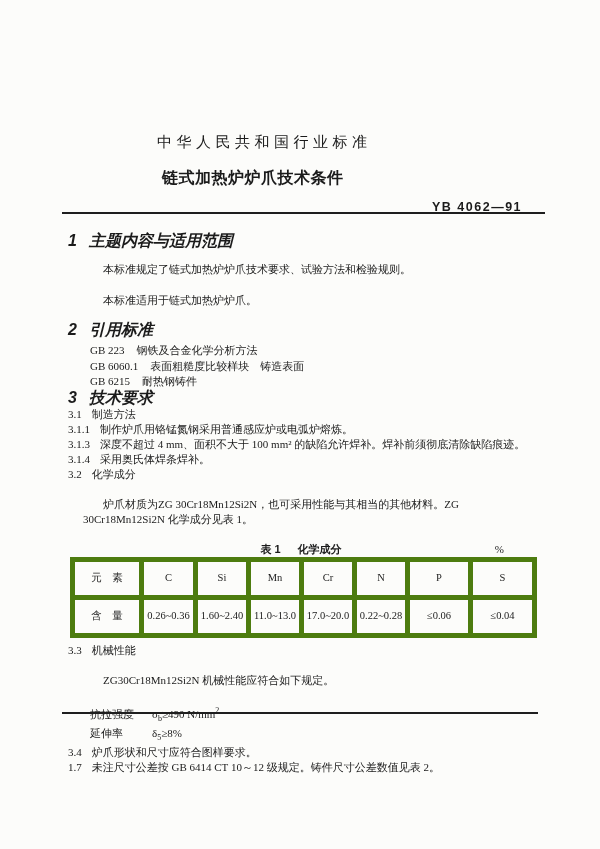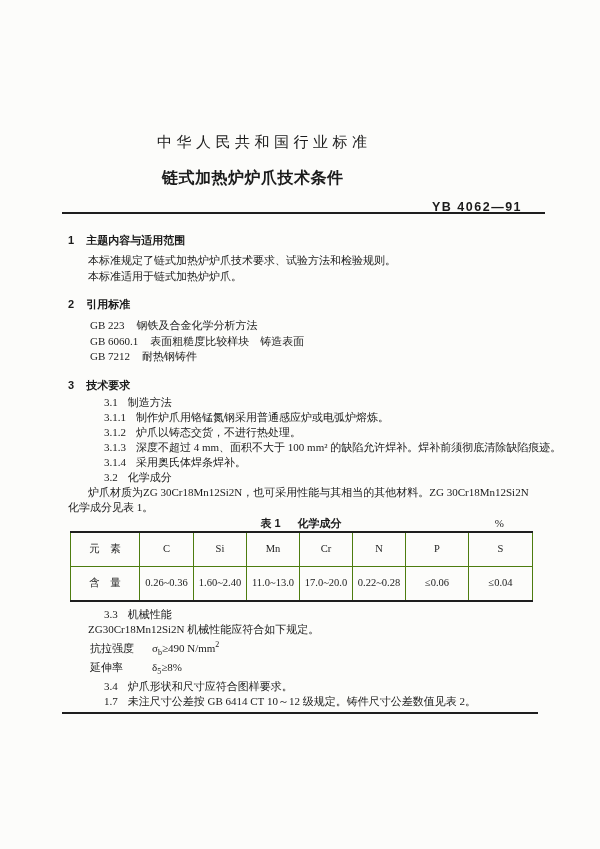--- a/index.html
+++ b/index.html
@@ -39,49 +39,50 @@
   .rule-top{top:212px;left:62px;width:483px;height:2px;}
   .rule-bottom{top:712px;left:62px;width:476px;height:2px;}
 
   
   .content{
     position:absolute;top:234px;left:68px;width:472px;
     font-size:11px;line-height:15.5px;
   }
   .sec{
     font-family:"Liberation Sans","DejaVu Sans",sans-serif;
-    font-weight:bold;font-size:11px;line-height:13px;
+    font-weight:bold;font-size:16px;line-height:13px;
     margin:0 0 6px 0;
+    font-style:italic;
   }
   .sec .sec-num{margin-right:12px;}
   .sec.s2{margin-top:14px;margin-bottom:7px;}
-  .sec.s3{margin-top:14px;margin-bottom:3px;}
-  .para{margin:0;text-indent:20px;line-height:15.5px;}
+  .sec.s3{margin-top:1px;margin-bottom:3px;}
+  .para{margin:15px;text-indent:20px;line-height:15.5px;}
   .refs{margin:0 0 0 22px;}
   .ref{line-height:15.5px;white-space:nowrap;}
   .ref-code{margin-right:12px;}
   .clause{line-height:15px;white-space:nowrap;}
-  .c-num{margin-right:10px;margin-left:36px;}
+  .c-num{margin-right:10px;}
   
   .cap-row{
     position:relative;width:462px;margin:1px 0 0 2px;height:12px;
     font-family:"Liberation Sans","DejaVu Sans",sans-serif;
     font-weight:bold;font-size:11px;line-height:12px;
   }
   .cap{text-align:center;}
   .cap .cap-no{margin-right:17px;}
   .unit{position:absolute;right:28px;top:0;font-weight:normal;font-family:"Liberation Serif",serif;}
   table.t1{
     width:462px;margin:2px 0 5px 2px;
     border-collapse:collapse;table-layout:fixed;
     font-size:10.5px;text-align:center;
     border-top:2px solid #1e1e1e;border-bottom:2px solid #1e1e1e;
   }
   table.t1 td{
-    border:1px solid #4d7c0f;height:17px;padding:8px 1px;
+    border:5px solid #4d7c0f;height:17px;padding:8px 1px;
     white-space:nowrap;overflow:hidden;
   }
   
   .m-line{margin-left:22px;line-height:15px;white-space:nowrap;}
   .m-label{display:inline-block;width:62px;}
   sub{font-size:8px;}
   sup{font-size:8px;}
 
   
   .footer{
@@ -109,30 +110,29 @@
     </div>
     <p class="para">本标准规定了链式加热炉炉爪技术要求、试验方法和检验规则。</p>
     <p class="para">本标准适用于链式加热炉炉爪。</p>
 
     <div class="sec s2">
       <span class="sec-num">2</span><span>引用标准</span>
     </div>
     <div class="refs">
       <div class="ref"><span class="ref-code">GB 223</span><span>钢铁及合金化学分析方法</span></div>
       <div class="ref"><span class="ref-code">GB 6060.1</span><span>表面粗糙度比较样块　铸造表面</span></div>
-      <div class="ref"><span class="ref-code">GB 7212</span><span>耐热钢铸件</span></div>
+      <div class="ref"><span class="ref-code">GB 6215</span><span>耐热钢铸件</span></div>
     </div>
 
     <div class="sec s3">
       <span class="sec-num">3</span><span>技术要求</span>
     </div>
 
     <div class="clause"><span class="c-num">3.1</span><span>制造方法</span></div>
     <div class="clause"><span class="c-num">3.1.1</span><span>制作炉爪用铬锰氮钢采用普通感应炉或电弧炉熔炼。</span></div>
-    <div class="clause"><span class="c-num">3.1.2</span><span>炉爪以铸态交货，不进行热处理。</span></div>
     <div class="clause"><span class="c-num">3.1.3</span><span>深度不超过 4 mm、面积不大于 100 mm² 的缺陷允许焊补。焊补前须彻底清除缺陷痕迹。</span></div>
     <div class="clause"><span class="c-num">3.1.4</span><span>采用奥氏体焊条焊补。</span></div>
     <div class="clause"><span class="c-num">3.2</span><span>化学成分</span></div>
     <p class="para">炉爪材质为ZG 30Cr18Mn12Si2N，也可采用性能与其相当的其他材料。ZG 30Cr18Mn12Si2N 化学成分见表 1。</p>
 
     <div class="cap-row">
       <div class="cap">
         <span class="cap-no">表 1</span><span>化学成分</span>
       </div>
       <span class="unit">%</span>

